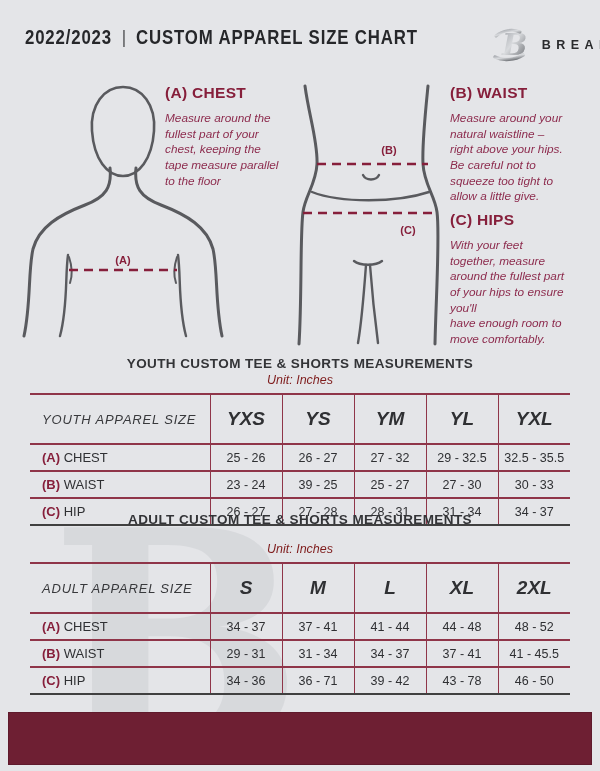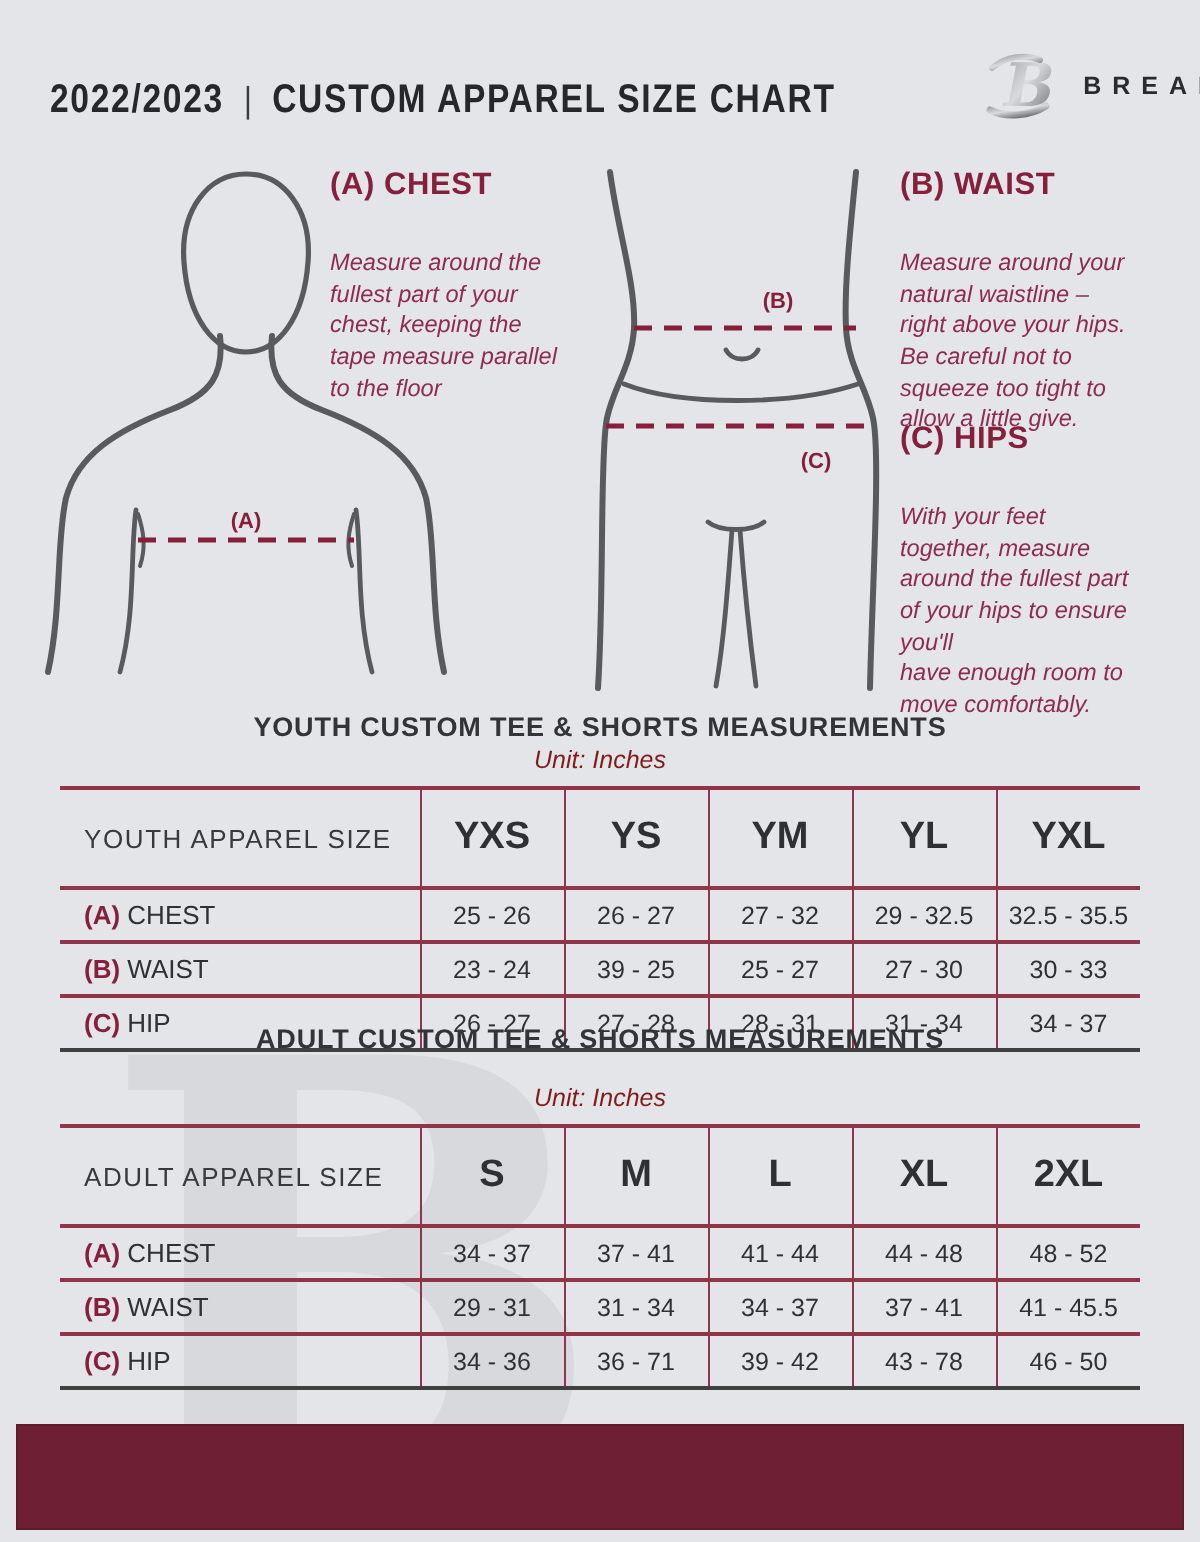--- a/index.html
+++ b/index.html
@@ -4,44 +4,44 @@
 <style>
   * { margin:0; padding:0; box-sizing:border-box; }
   html,body { background:#ffffff; }
   .page {
     position:relative; width:600px; height:771px;
     background:#e4e5e8; overflow:hidden;
     font-family:"Liberation Sans", sans-serif;
   }
   
   .header { position:absolute; top:26px; left:25px; right:20px; height:36px;
-    display:flex; align-items:flex-end; justify-content:space-between; z-index:3; }
+    display:flex; align-items:flex-start; justify-content:space-between; z-index:3; }
   .title-wrap { display:flex; align-items:center; white-space:nowrap;
     transform:scaleX(0.84); transform-origin:left center; }
   .title-part { font-weight:bold; font-size:20px; letter-spacing:1px; color:#26272a; }
   .title-divider { font-weight:400; font-size:18px; color:#3c3d40; margin:0 12px; }
   .logo { display:flex; align-items:center; gap:9px; }
   .brand { font-weight:bold; font-size:12.5px; letter-spacing:5.5px; color:#2a2b2d; }
   
   .figures { position:absolute; top:0; left:0; width:600px; height:350px; z-index:1; }
   .figure-svg { position:absolute; }
   .guide-block { position:absolute; }
   .guide-heading { font-weight:bold; font-size:15.5px; letter-spacing:0.3px; color:#861f3b; }
-  .guide-body { margin-top:22px; font-style:italic; font-size:11.8px; line-height:1.33;
+  .guide-body { margin-top:9px; font-style:italic; font-size:11.8px; line-height:1.33;
     color:#8d2c4e; white-space:pre-line; }
   
   .section-title { position:absolute; left:0; right:0; text-align:center;
     font-weight:bold; font-size:13.5px; letter-spacing:0.4px; color:#333437; z-index:1; }
   .section-unit { position:absolute; left:0; right:0; text-align:center;
     font-style:italic; font-size:12.5px; color:#7f1d1d; z-index:1; }
   table.size { position:absolute; left:30px; width:540px; border-collapse:collapse;
     table-layout:fixed; z-index:1; }
   .size th, .size td { border-top:2px solid #8f3549; height:27px;
     font-size:12.5px; color:#2f3033; text-align:center; font-weight:normal; padding:0; }
-  .size thead th { height:50px; }
+  .size thead th { height:50px;font-style:italic; }
   .size tbody tr:last-child td { border-bottom:2px solid #404040; }
   .size th + th, .size td + td { border-left:1.5px solid #8f3549; }
   .size .rowhead { text-align:left; padding-left:12px; font-size:13px;
     letter-spacing:0.8px; color:#38393c; }
   .size thead th + th { font-weight:bold; font-size:19px; }
   .size .rowlabel { text-align:left; padding-left:12px; font-size:13px; }
   .size .prefix { color:#861f3b; font-weight:bold; }
   
   .watermark { position:absolute; left:50px; top:518px; z-index:0;
     font-family:"DejaVu Serif", serif; font-weight:bold; font-size:300px; line-height:0.82;

